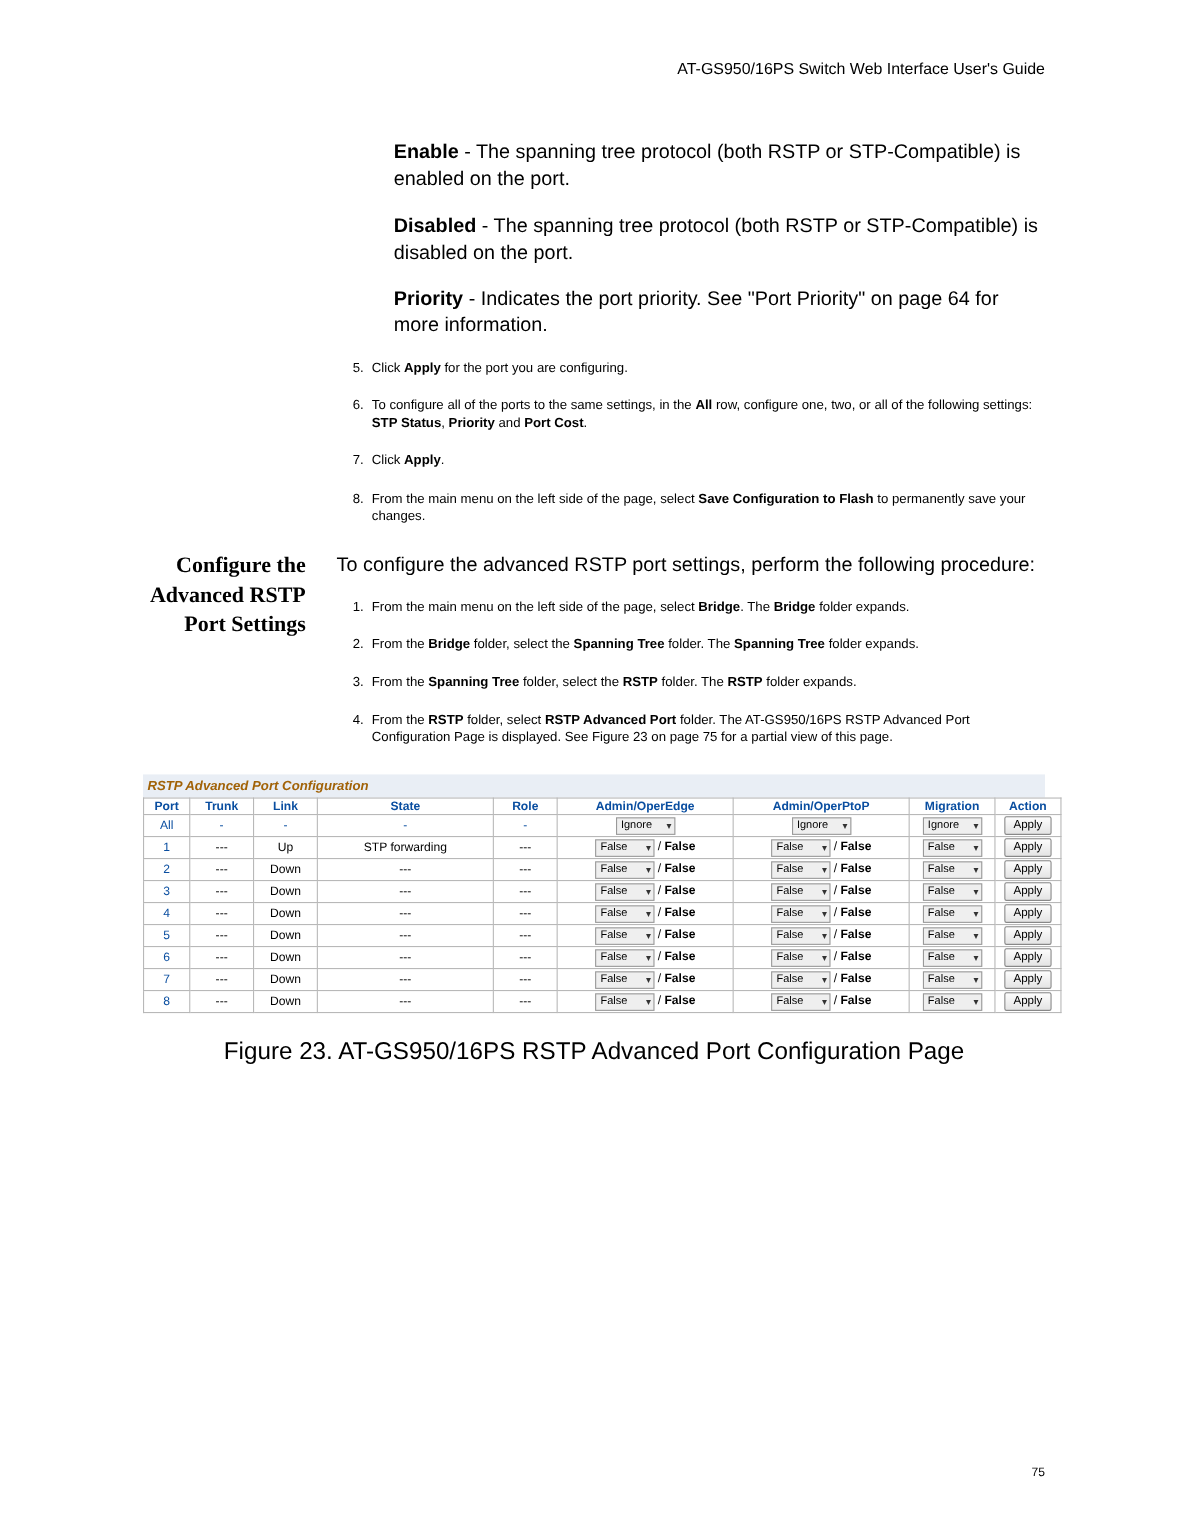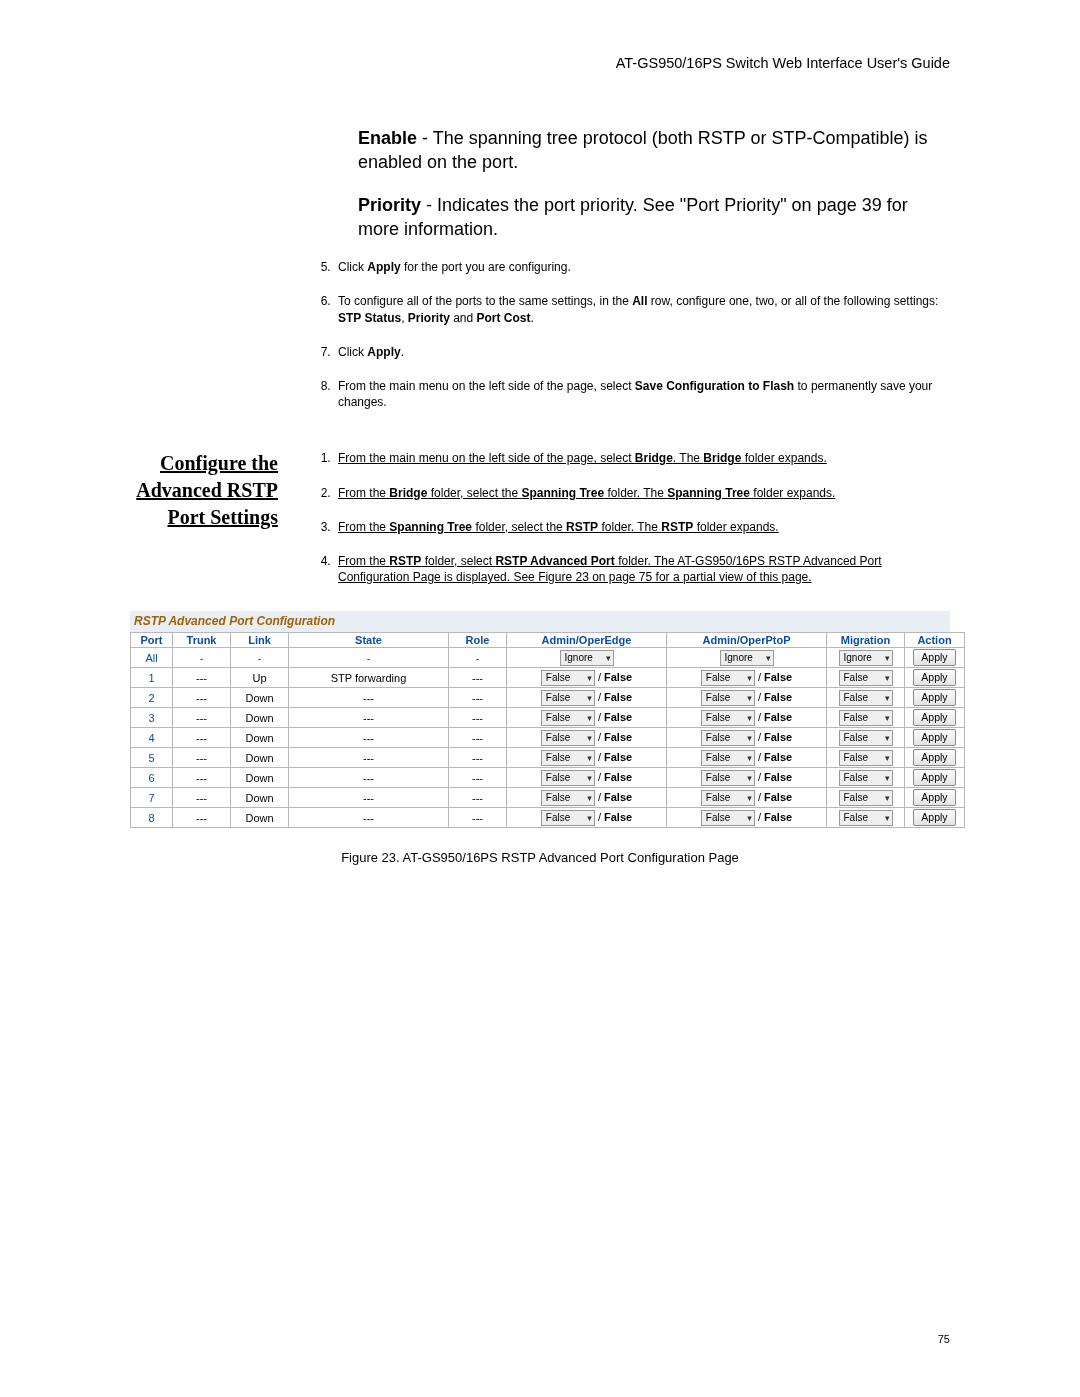--- a/index.html
+++ b/index.html
@@ -117,21 +117,21 @@
     border: 1px solid #888;
     background: linear-gradient(#fdfdfd,#e4e4e4);
     padding: 0 7px;
     font-size: 10.5px;
     line-height: 15px;
     border-radius: 2px;
     cursor: pointer;
   }
   .caption {
     text-align: center;
-    font-size: 13px;
+    font-size: 22px;
     margin-top: 22px;
   }
   .page-num {
     position: absolute;
     bottom: 52px;
     right: 130px;
     font-size: 11px;
   }
   .col-port { width: 42px; }
   .col-trunk { width: 58px; }
@@ -149,38 +149,40 @@
 <div class="page">
   <div class="header-line">AT-GS950/16PS Switch Web Interface User's Guide</div>
 
   <div class="body-area">
 
     <div class="two-col">
       <div class="left-col"></div>
       <div class="right-col">
         <div class="indent-block">
           <div class="para"><b>Enable</b><span> - The spanning tree protocol (both RSTP or STP-Compatible) is enabled on the port.</span></div>
-          <div class="para"><b>Priority</b><span> - Indicates the port priority. See "Port Priority" on page 39 for more information.</span></div>
+          <div class="para"><b>Disabled</b><span> - The spanning tree protocol (both RSTP or STP-Compatible) is disabled on the port.</span></div>
+          <div class="para"><b>Priority</b><span> - Indicates the port priority. See "Port Priority" on page 64 for more information.</span></div>
         </div>
         <ol class="steps" start="5">
           <li><span>Click </span><b>Apply</b><span> for the port you are configuring.</span></li>
           <li><span>To configure all of the ports to the same settings, in the </span><b>All</b><span> row, configure one, two, or all of the following settings: </span><b>STP Status</b>, <b>Priority</b><span> and </span><b>Port Cost</b>.</li>
           <li><span>Click </span><b>Apply</b><span>.</span></li>
           <li><span>From the main menu on the left side of the page, select </span><b>Save Configuration to Flash</b><span> to permanently save your changes.</span></li>
         </ol>
       </div>
     </div>
 
-    <div class="two-col" style="margin-top:22px;text-decoration:underline;">
+    <div class="two-col" style="margin-top:6px;">
       <div class="left-col">
         <div>Configure the</div>
         <div>Advanced RSTP</div>
         <div>Port Settings</div>
       </div>
       <div class="right-col">
+        <div class="para">To configure the advanced RSTP port settings, perform the following procedure:</div>
         <ol class="steps" start="1">
           <li><span>From the main menu on the left side of the page, select </span><b>Bridge</b><span>. The </span><b>Bridge</b><span> folder expands.</span></li>
           <li><span>From the </span><b>Bridge</b><span> folder, select the </span><b>Spanning Tree</b><span> folder. The </span><b>Spanning Tree</b><span> folder expands.</span></li>
           <li><span>From the </span><b>Spanning Tree</b><span> folder, select the </span><b>RSTP</b><span> folder. The </span><b>RSTP</b><span> folder expands.</span></li>
           <li><span>From the </span><b>RSTP</b><span> folder, select </span><b>RSTP Advanced Port</b><span> folder. The AT-GS950/16PS RSTP Advanced Port Configuration Page is displayed. See Figure 23 on page 75 for a partial view of this page.</span></li>
         </ol>
       </div>
     </div>
 
     <div class="figure-wrap">

